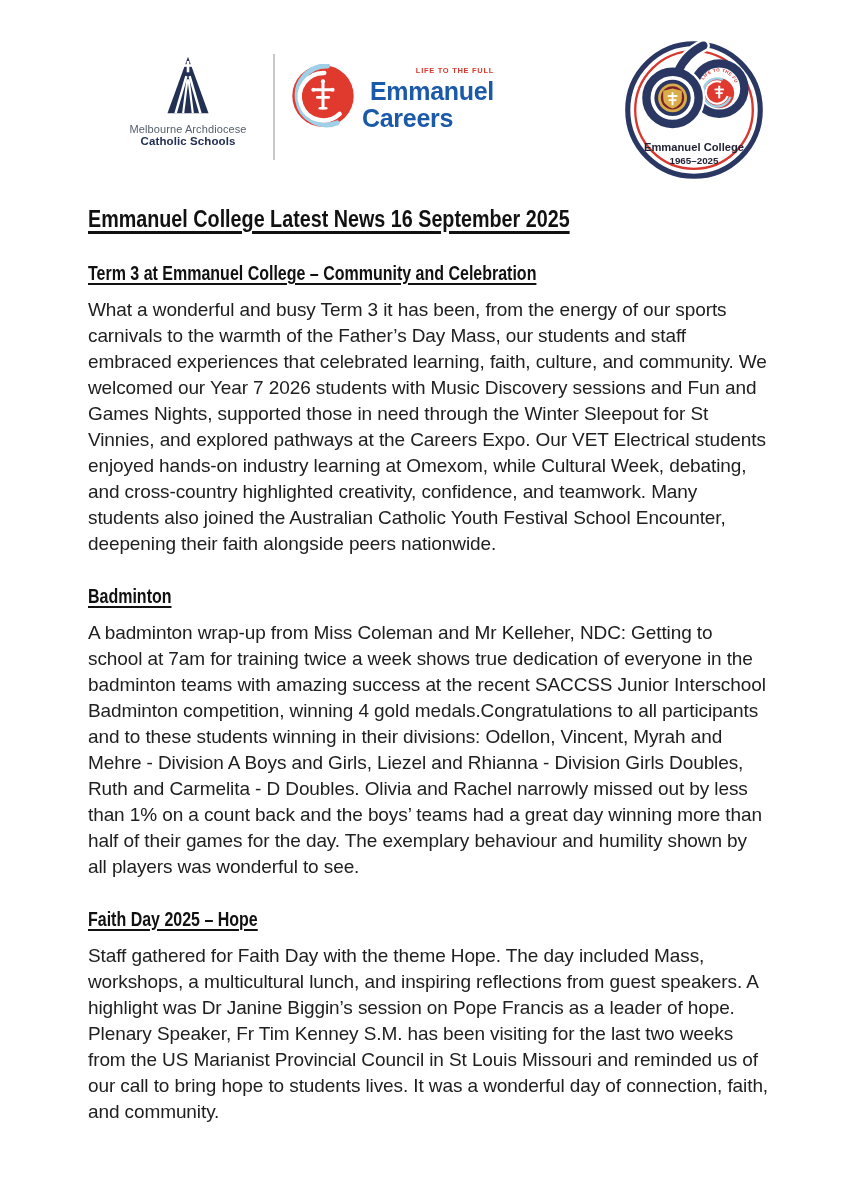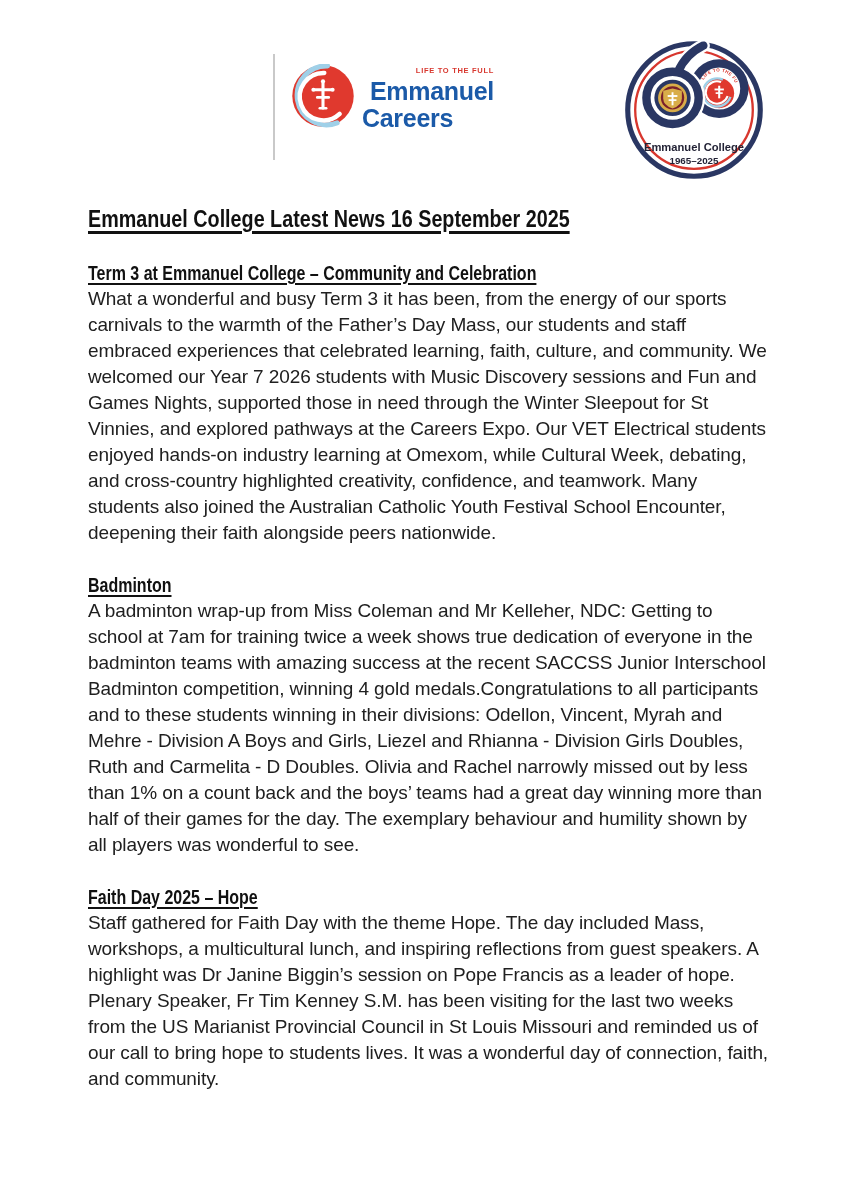--- a/index.html
+++ b/index.html
@@ -28,30 +28,43 @@
     margin:0 0 24px 0;font-size:23.5px;line-height:34px;font-weight:bold;color:#111;
     text-decoration:underline;text-decoration-thickness:2.5px;text-underline-offset:4px;
     transform:scaleX(.84);transform-origin:left center;white-space:nowrap;
   }
   .sec-heading{
     margin:0;font-size:19.5px;line-height:26px;font-weight:bold;color:#111;
     text-decoration:underline;text-decoration-thickness:2px;text-underline-offset:3px;
     transform:scaleX(.82);transform-origin:left center;white-space:nowrap;
   }
   .sec-body{
-    margin:0 0 26px 0;font-size:19px;line-height:26px;color:#202020;letter-spacing:-.1px;
+    margin:11px 0 26px 0;font-size:19px;line-height:26px;color:#202020;letter-spacing:-.1px;
   }
 </style>
 </head>
 <body>
 
 <div class="page">
 
   <div class="logo-row">
 
+    <div class="macs">
+      <svg width="54" height="58" viewBox="0 0 100 105">
+        <polygon points="50,0 12,105 88,105" fill="#223054"></polygon>
+        <line x1="47" y1="36" x2="27" y2="105" stroke="#ffffff" stroke-width="4.5"></line>
+        <line x1="49" y1="42" x2="41" y2="105" stroke="#ffffff" stroke-width="4"></line>
+        <line x1="51" y1="42" x2="59" y2="105" stroke="#ffffff" stroke-width="4"></line>
+        <line x1="53" y1="36" x2="73" y2="105" stroke="#ffffff" stroke-width="4.5"></line>
+        <rect x="47.6" y="8" width="4.8" height="21" fill="#ffffff"></rect>
+        <rect x="40.5" y="14" width="19" height="4.8" fill="#ffffff"></rect>
+      </svg>
+      <div class="macs-l1">Melbourne Archdiocese</div>
+      <div class="macs-l2">Catholic Schools</div>
+    </div>
 
     <div class="logo-divider"></div>
 
     <div class="ec-logo">
       <svg class="ec-swirl" viewBox="0 0 100 100">
         <circle cx="50" cy="50" r="48" fill="#e0392e"></circle>
         <path d="M 57 3 A 46 46 0 1 0 72 92" stroke="#9fd0e8" stroke-width="8" fill="none" stroke-linecap="round"></path>
         <path d="M 52 14 A 37 37 0 1 0 76 78" stroke="#ffffff" stroke-width="7" fill="none" stroke-linecap="round"></path>
         <rect x="47.6" y="27" width="4.8" height="44" rx="2" fill="#ffffff"></rect>
         <rect x="35" y="38" width="30" height="4.6" rx="2" fill="#ffffff"></rect>

